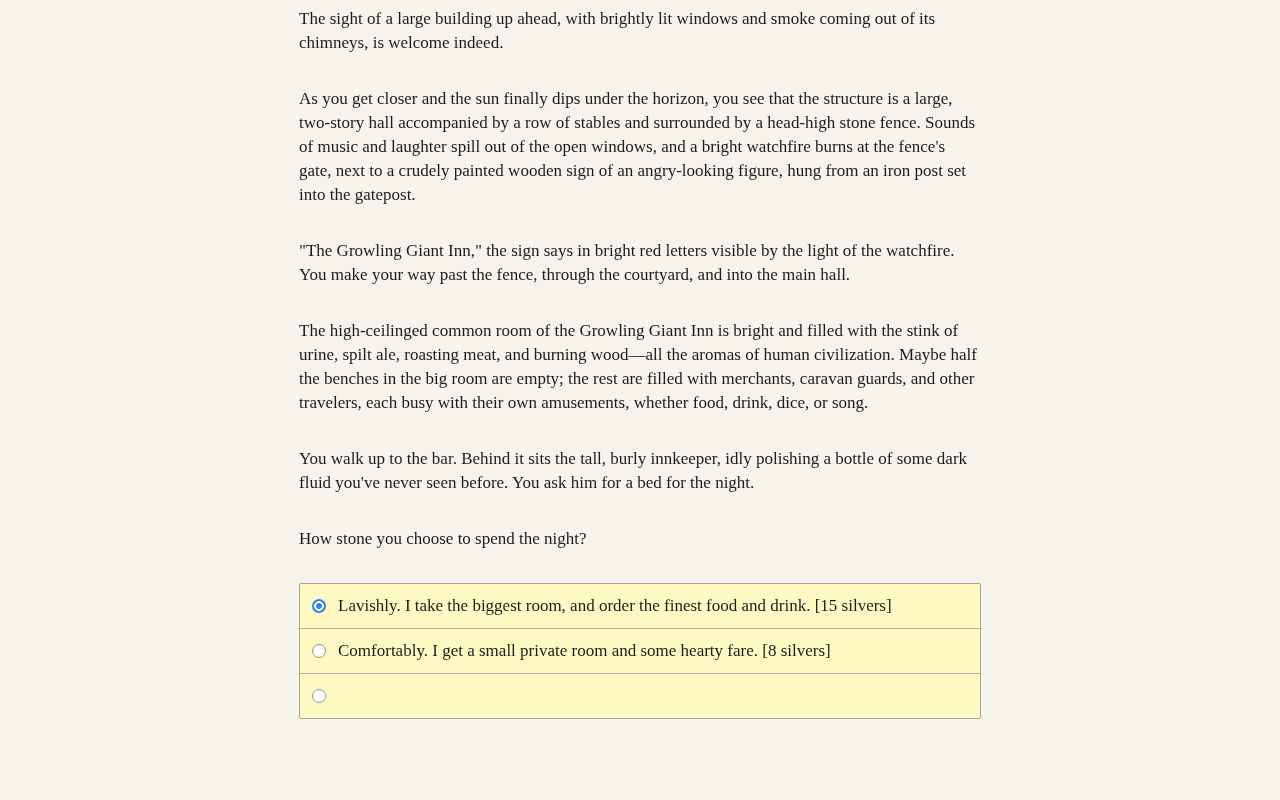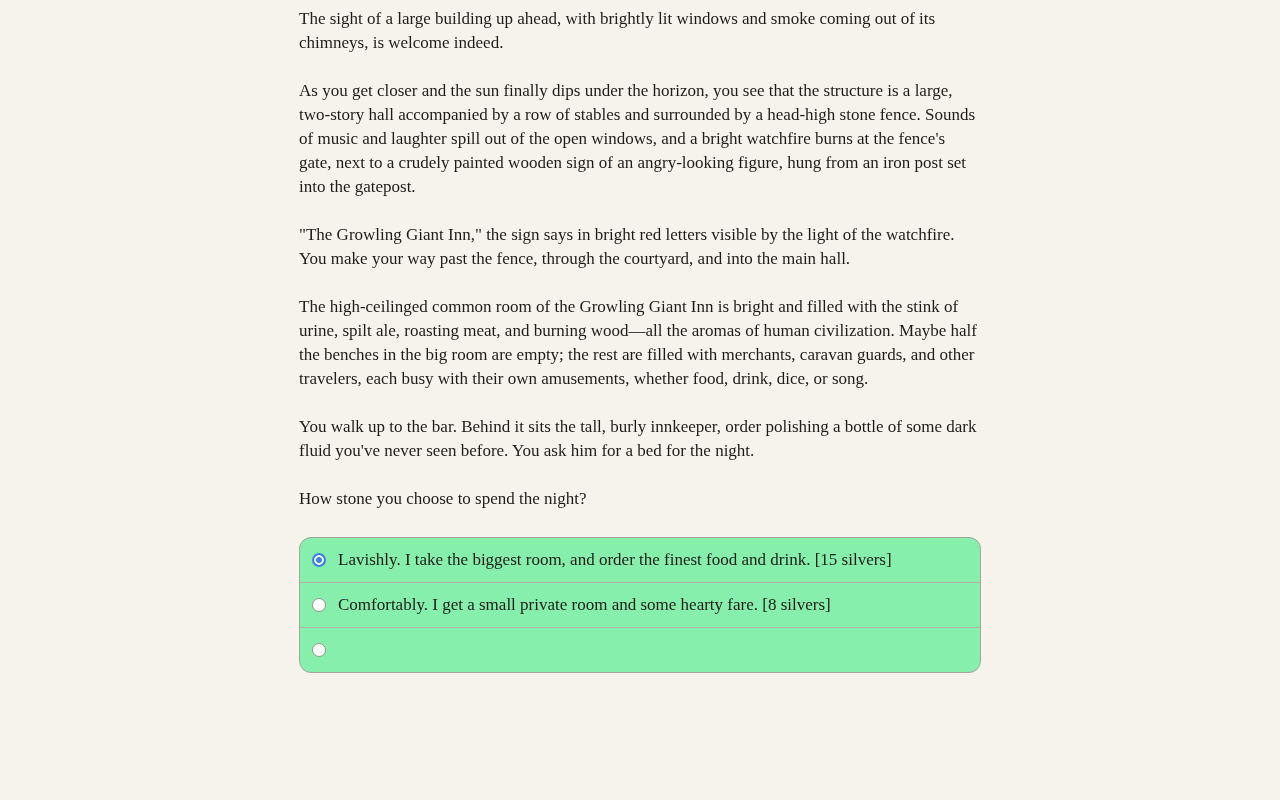--- a/index.html
+++ b/index.html
@@ -15,30 +15,30 @@
     font-family: "Liberation Serif", serif;
   }
   .story-container {
     width: 682px;
     margin: 0 auto;
     padding-top: 7px;
     font-size: 17px;
     line-height: 24px;
   }
   .story-container p {
-    margin: 24px 0;
+    margin: 32px 0;
   }
   .story-container p:first-child {
     margin-top: 0;
   }
   .choices {
     margin-top: 26px;
     border: 1px solid #a8a49d;
-    border-radius: 12px;
-    background: #86efac;
+    border-radius: 2px;
+    background: #fef9c3;
     overflow: hidden;
   }
   .choice-row {
     display: flex;
     align-items: center;
     height: 44px;
     padding: 0 12px;
     gap: 12px;
     cursor: pointer;
   }
@@ -69,21 +69,21 @@
   }
 </style>
 </head>
 <body style="background: rgb(246, 242, 236); color: rgb(30, 28, 26);">
 
 <main class="story-container">
   <p>The sight of a large building up ahead, with brightly lit windows and smoke coming out of its chimneys, is welcome indeed.</p>
   <p>As you get closer and the sun finally dips under the horizon, you see that the structure is a large, two-story hall accompanied by a row of stables and surrounded by a head-high stone fence. Sounds of music and laughter spill out of the open windows, and a bright watchfire burns at the fence's gate, next to a crudely painted wooden sign of an angry-looking figure, hung from an iron post set into the gatepost.</p>
   <p>"The Growling Giant Inn," the sign says in bright red letters visible by the light of the watchfire. You make your way past the fence, through the courtyard, and into the main hall.</p>
   <p>The high-ceilinged common room of the Growling Giant Inn is bright and filled with the stink of urine, spilt ale, roasting meat, and burning wood—all the aromas of human civilization. Maybe half the benches in the big room are empty; the rest are filled with merchants, caravan guards, and other travelers, each busy with their own amusements, whether food, drink, dice, or song.</p>
-  <p>You walk up to the bar. Behind it sits the tall, burly innkeeper, order polishing a bottle of some dark fluid you've never seen before. You ask him for a bed for the night.</p>
+  <p>You walk up to the bar. Behind it sits the tall, burly innkeeper, idly polishing a bottle of some dark fluid you've never seen before. You ask him for a bed for the night.</p>
   <p>How stone you choose to spend the night?</p>
 
   <div class="choices">
     <div class="choice-row">
       <span class="radio checked"></span>
       <span class="choice-label">Lavishly. I take the biggest room, and order the finest food and drink. [15 silvers]</span>
     </div>
     <div class="choice-row">
       <span class="radio"></span>
       <span class="choice-label">Comfortably. I get a small private room and some hearty fare. [8 silvers]</span>

